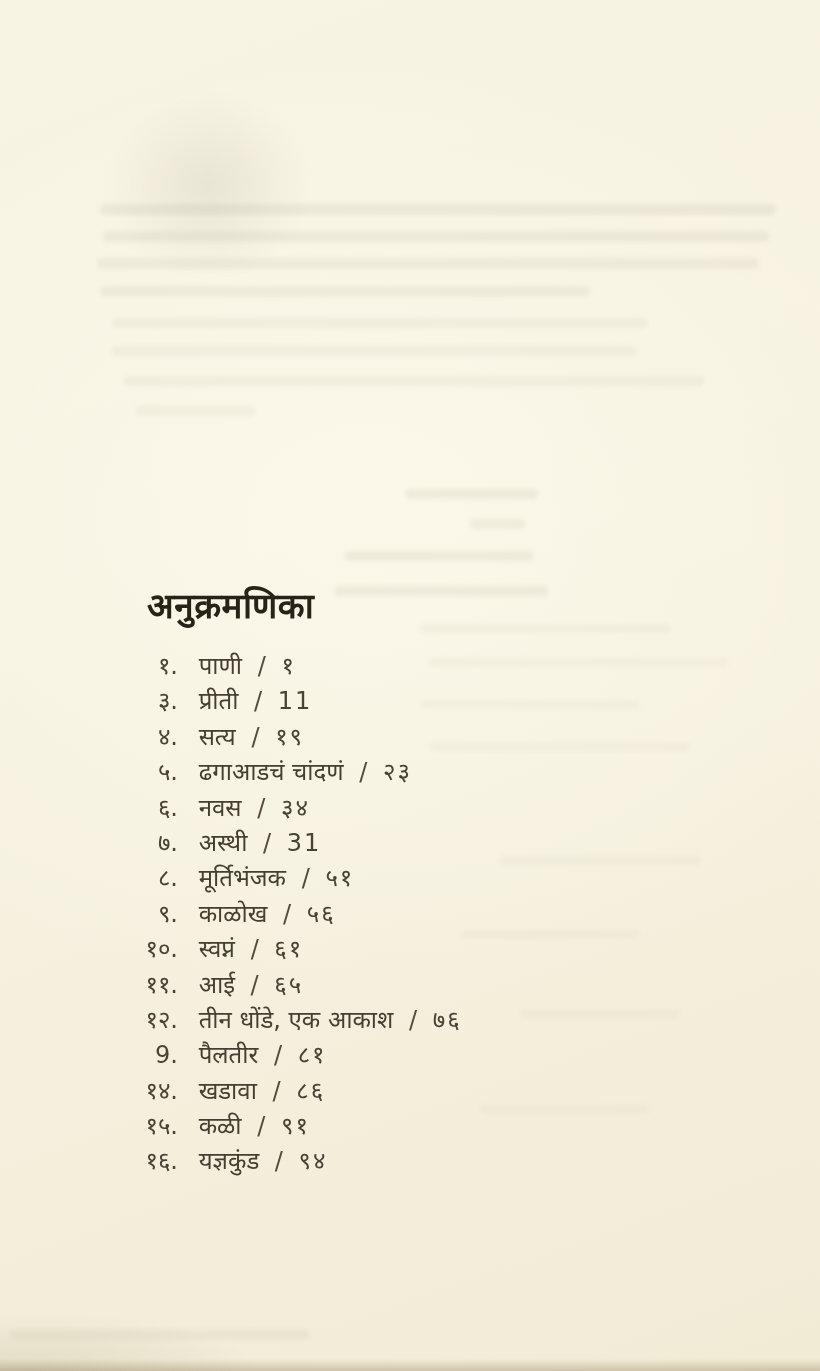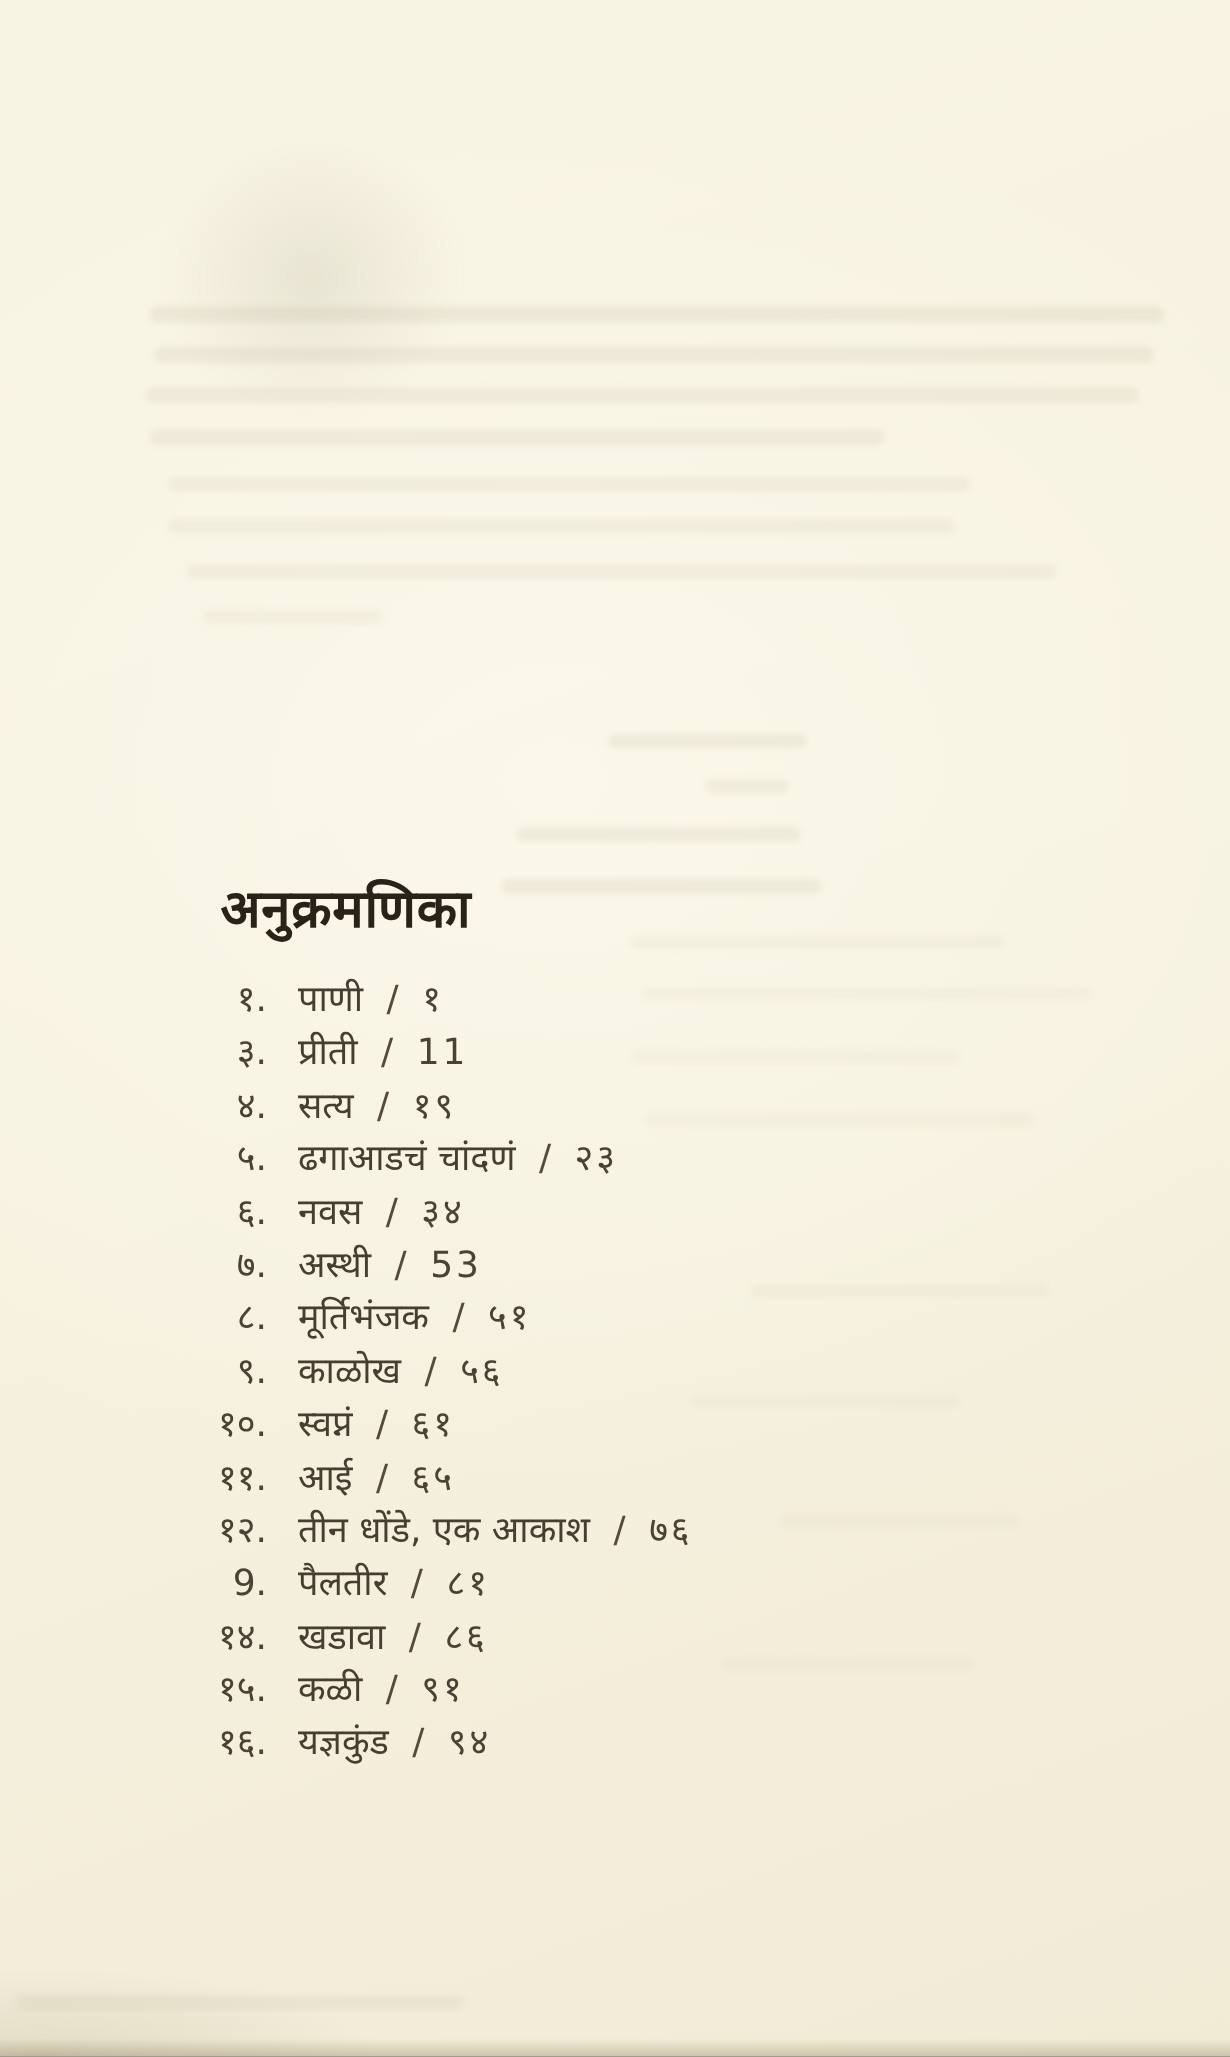--- a/index.html
+++ b/index.html
@@ -115,21 +115,21 @@
       <div class="row">
       <span class="num">६.</span>
       <span class="titlecell">नवस</span>
       <span class="sep">/</span>
       <span class="pagenum">३४</span>
     </div>
       <div class="row">
       <span class="num">७.</span>
       <span class="titlecell">अस्थी</span>
       <span class="sep">/</span>
-      <span class="pagenum">53</span>
+      <span class="pagenum">31</span>
     </div>
       <div class="row">
       <span class="num">८.</span>
       <span class="titlecell">मूर्तिभंजक</span>
       <span class="sep">/</span>
       <span class="pagenum">५१</span>
     </div>
       <div class="row">
       <span class="num">९.</span>
       <span class="titlecell">काळोख</span>

